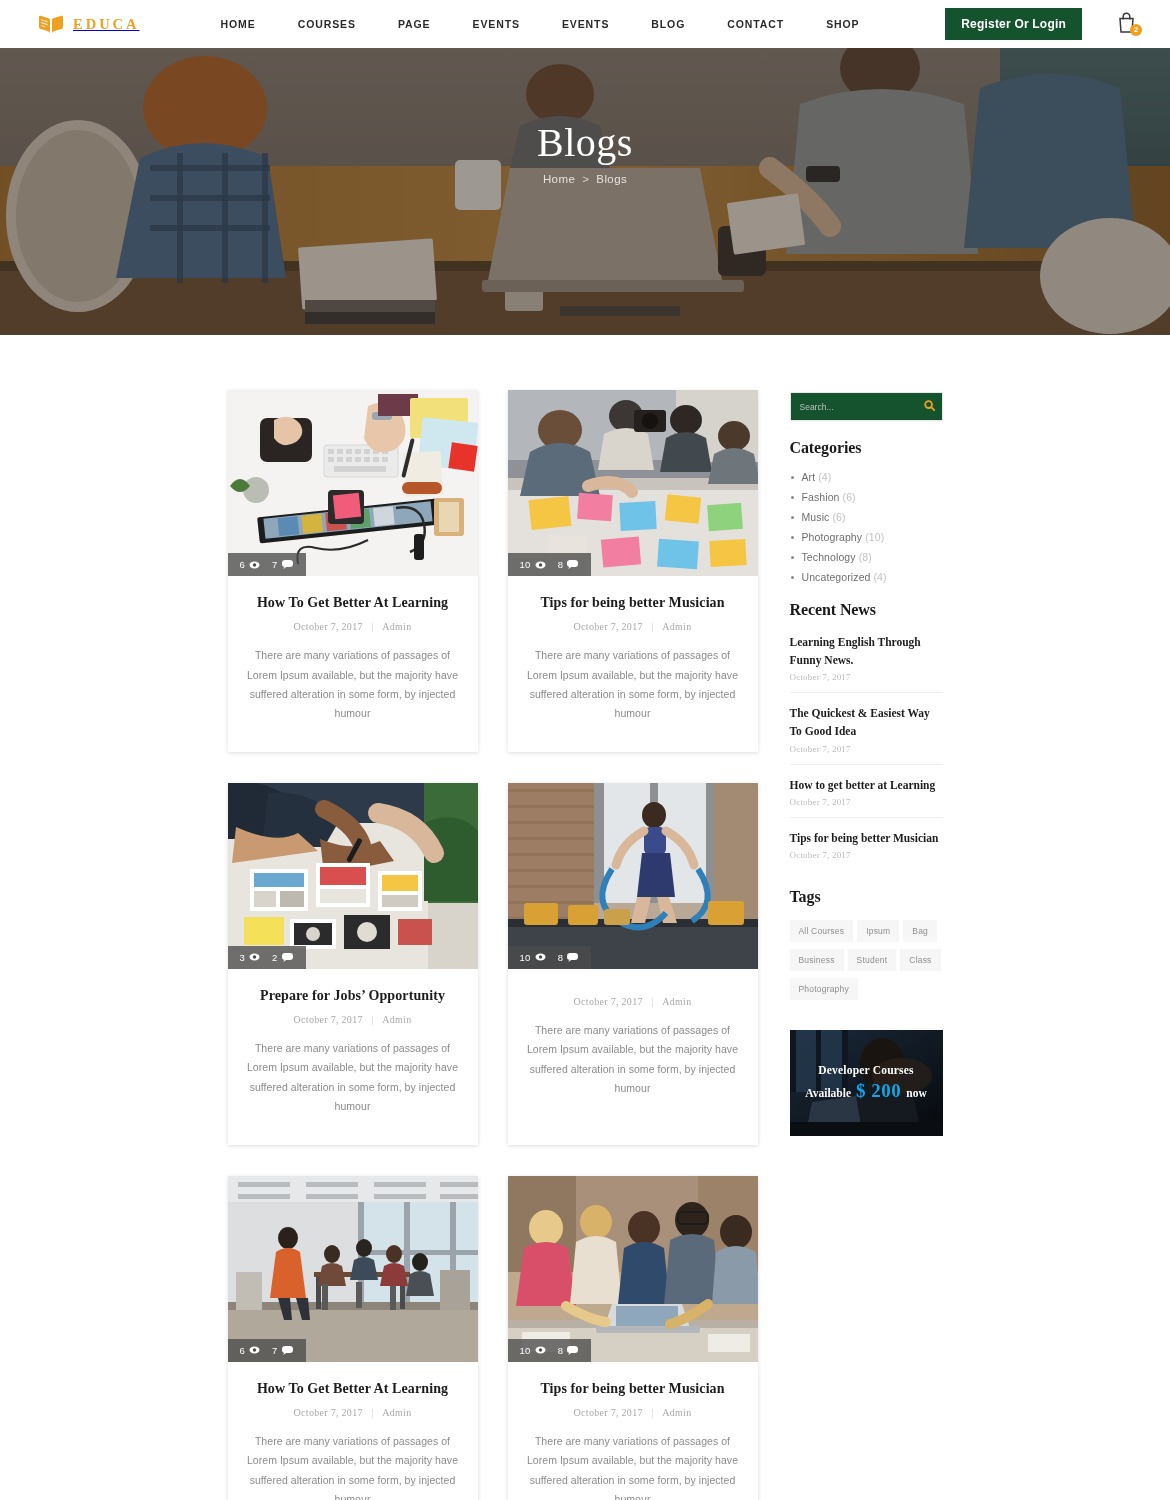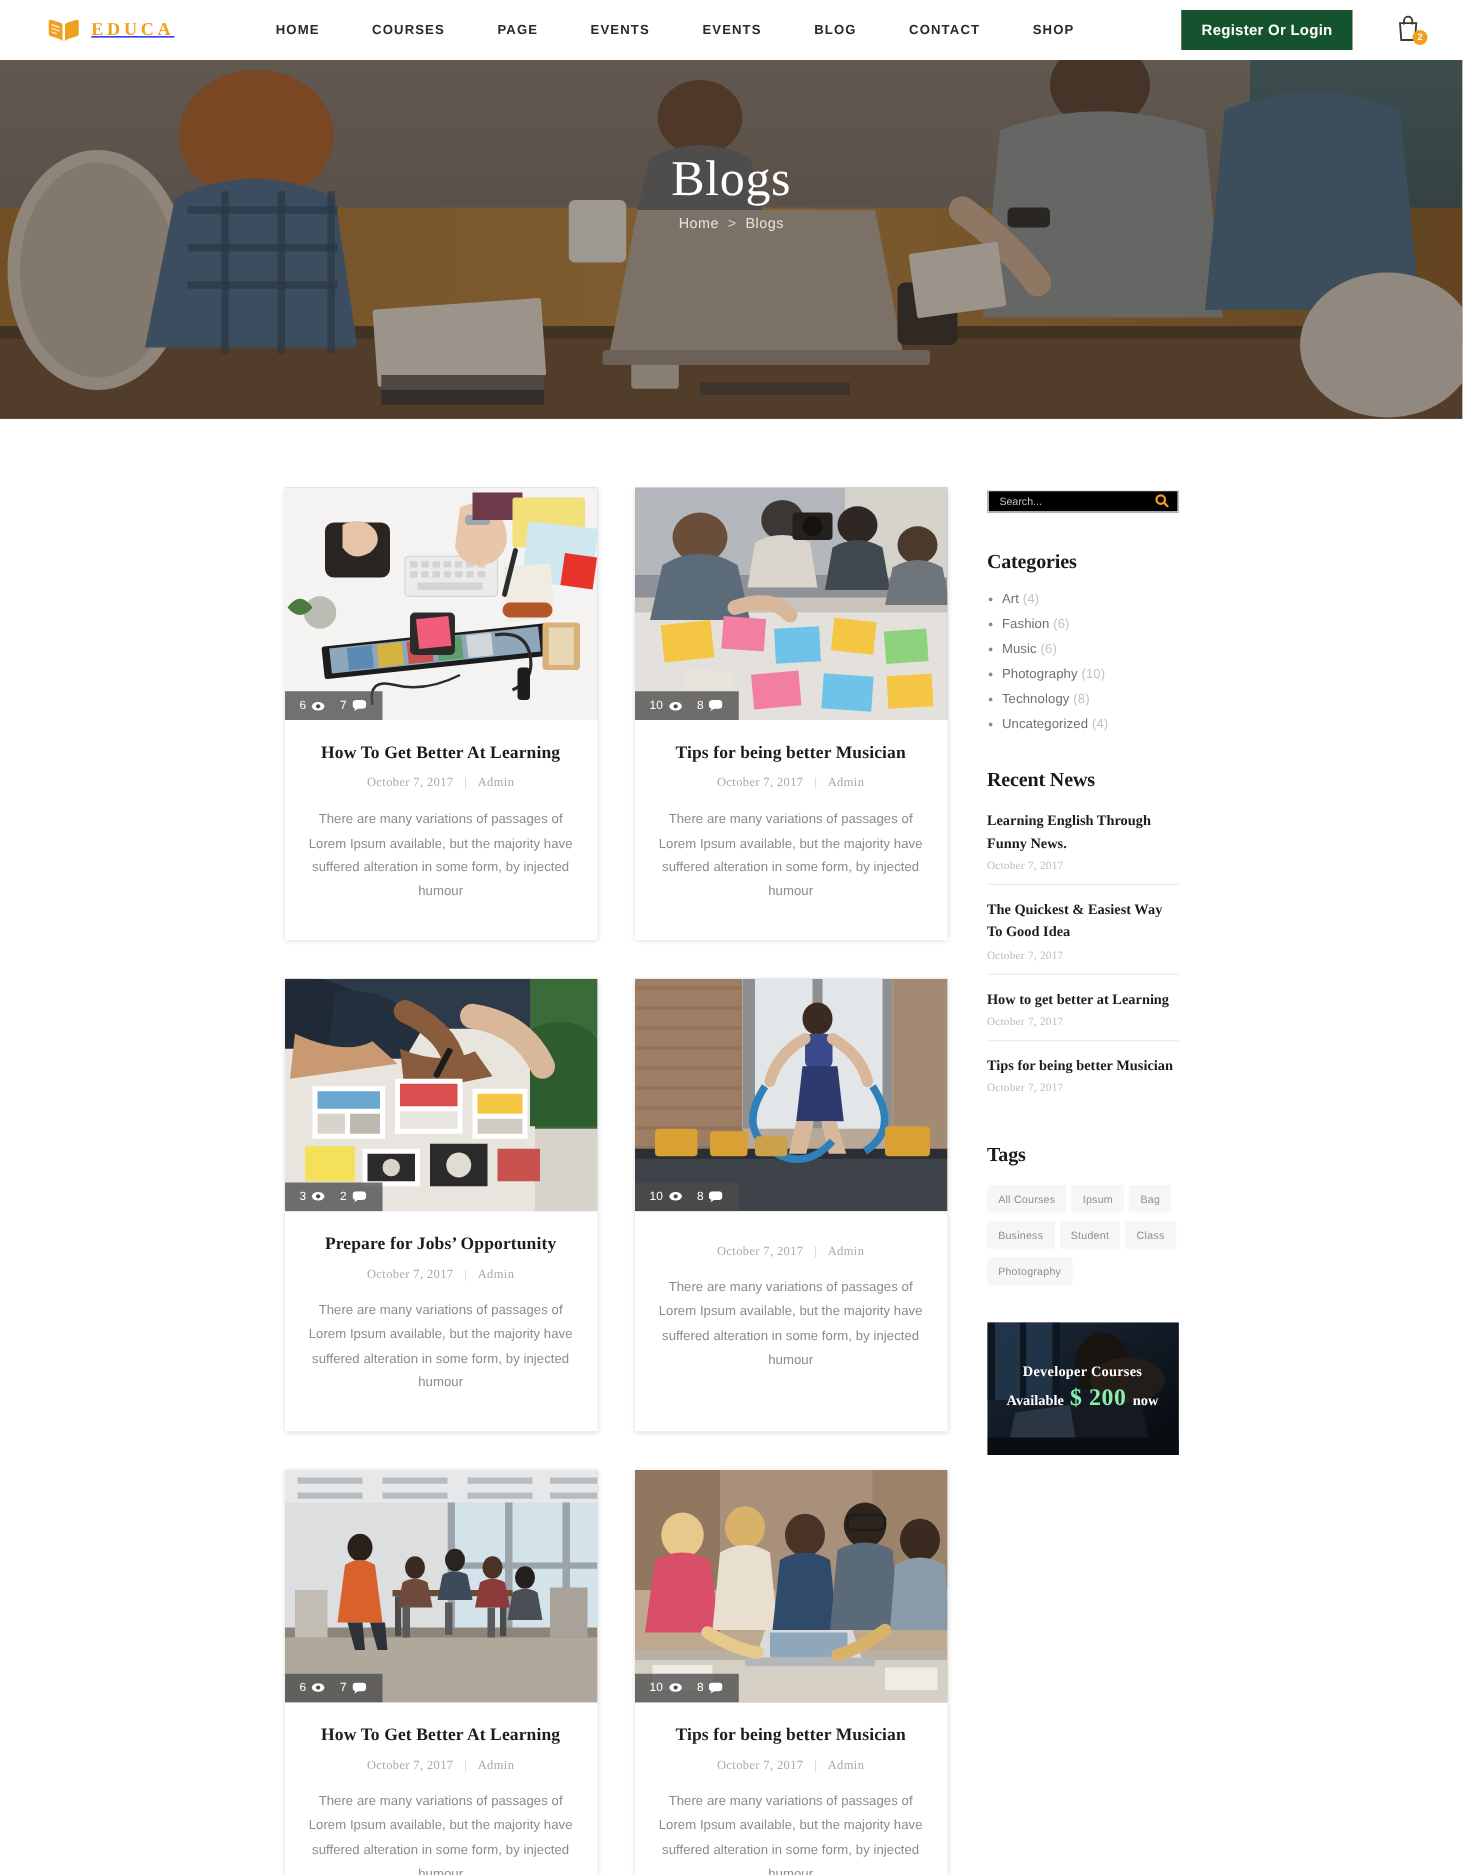--- a/index.html
+++ b/index.html
@@ -167,41 +167,41 @@
     line-height: 1.85;
     color: #8b8b8b;
     letter-spacing: .05px;
   }
 
   
   .sidebar { width: 153px; padding-top: 2px; }
   .search-box {
     position: relative;
     border: 1px solid #e9e9e9;
-    height: 18px;
-    background: #000000;
+    height: 29px;
+    background: #14532d;
     display: flex; align-items: center;
     box-shadow: 0 1px 2px rgba(0,0,0,.04);
   }
   .search-box input {
     border: none; outline: none;
     flex: 1;
     font-size: 8.5px;
     color: #9a9a9a;
     padding: 0 9px;
     font-family: "Liberation Sans", sans-serif;
     background: transparent;
   }
   .search-box input::placeholder { color: #c0c0c0; }
   .search-btn {
     background: none; border: none; cursor: pointer;
     padding: 0 9px 0 4px;
     display: flex; align-items: center;
   }
-  .widget { margin-top: 31px; }
+  .widget { margin-top: 18px; }
   .widget-title {
     font-family: "Liberation Serif", serif;
     font-size: 16px;
     font-weight: 700;
     color: #1a1a1a;
     letter-spacing: -.1px;
     margin-bottom: 14px;
   }
   .cat-list { list-style: none; }
   .cat-list li {
@@ -276,21 +276,21 @@
     font-weight: 700;
     letter-spacing: .2px;
   }
   .promo-l2 {
     display: flex; align-items: baseline; gap: 5px;
     color: #fff;
     font-family: "Liberation Serif", serif;
     font-size: 11.5px;
     font-weight: 700;
   }
-  .promo-price { color: #86efac; font-size: 19px; font-weight: 700; letter-spacing: .5px; }
+  .promo-price { color: #0ea5e9; font-size: 19px; font-weight: 700; letter-spacing: .5px; }
 </style>
 </head>
 <body>
 
 <div class="header">
   <a class="brand" href="#">
     <span class="book-icon">
       <svg width="26" height="19" viewBox="0 0 26 19">
         <path d="M1 2 C1 1, 2 0.5, 3.5 1 L10.5 3.2 C11.4 3.5, 12 4.3, 12 5.2 L12 18 C12 18, 11 16.6, 9.6 16.1 L2.6 13.9 C1.7 13.6, 1 12.8, 1 11.9 Z" fill="#f0a020"></path>
         <path d="M25 2 C25 1, 24 0.5, 22.5 1 L15.5 3.2 C14.6 3.5, 14 4.3, 14 5.2 L14 18 C14 18, 15 16.6, 16.4 16.1 L23.4 13.9 C24.3 13.6, 25 12.8, 25 11.9 Z" fill="#f0a020"></path>

